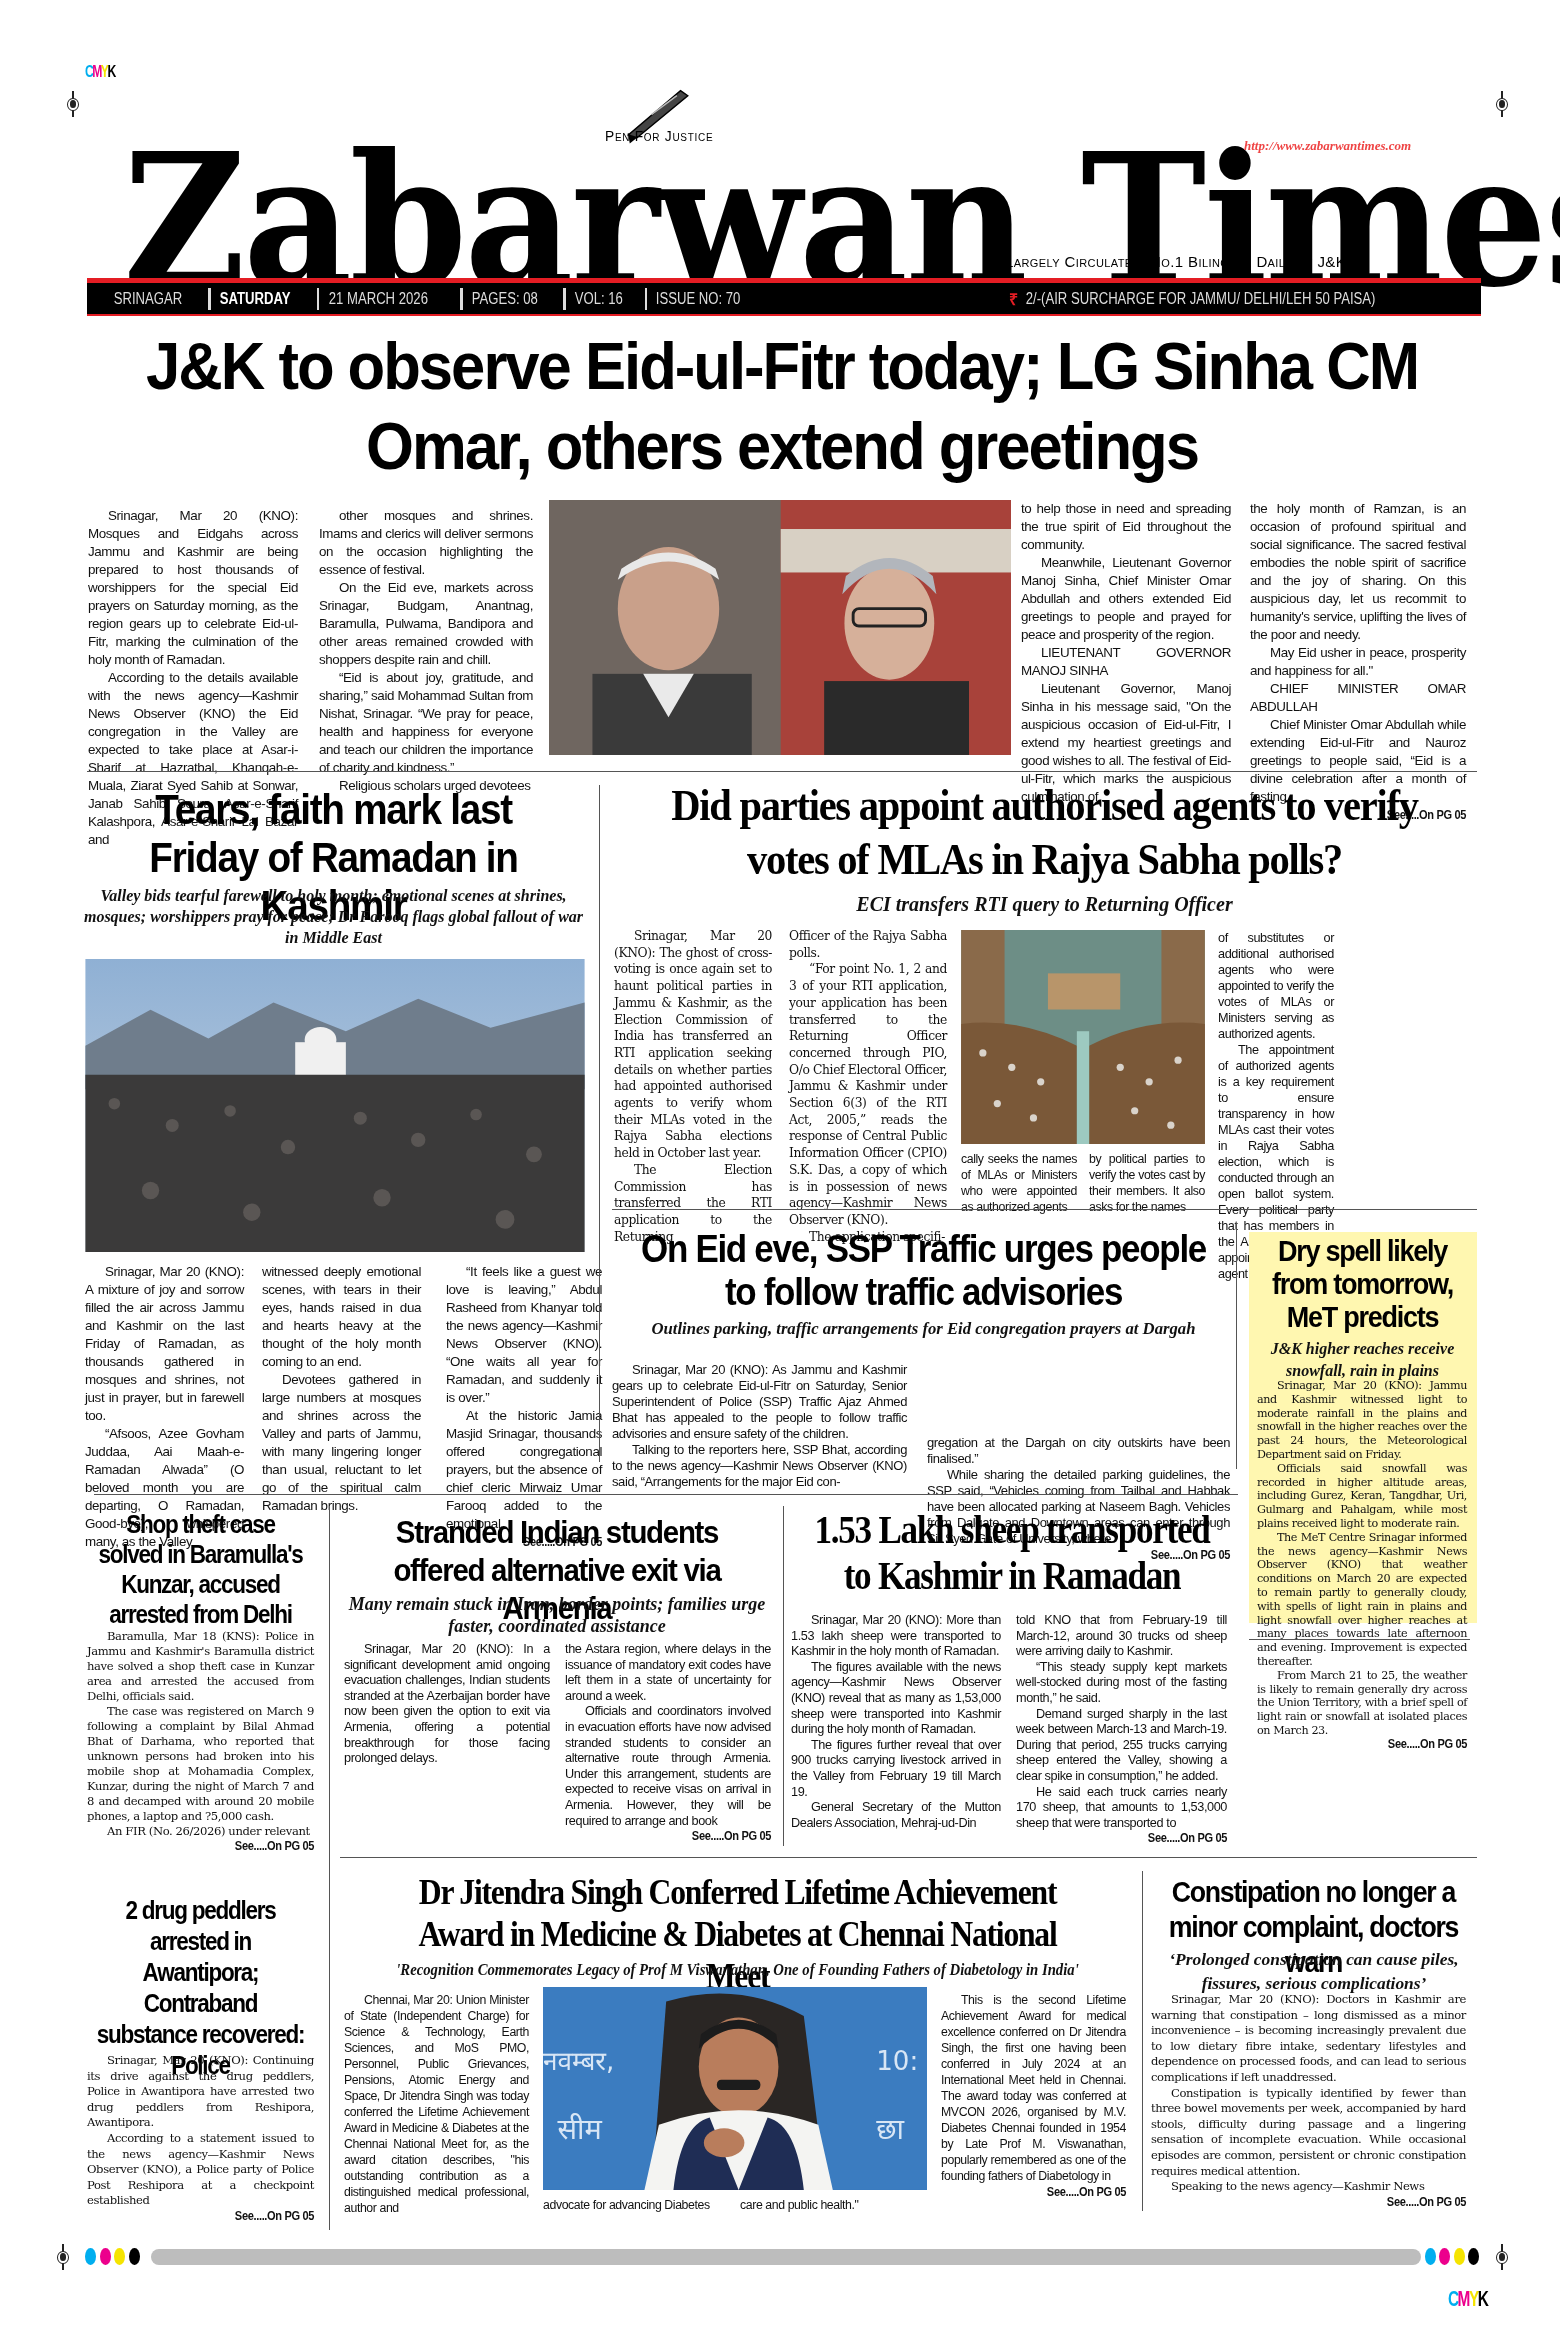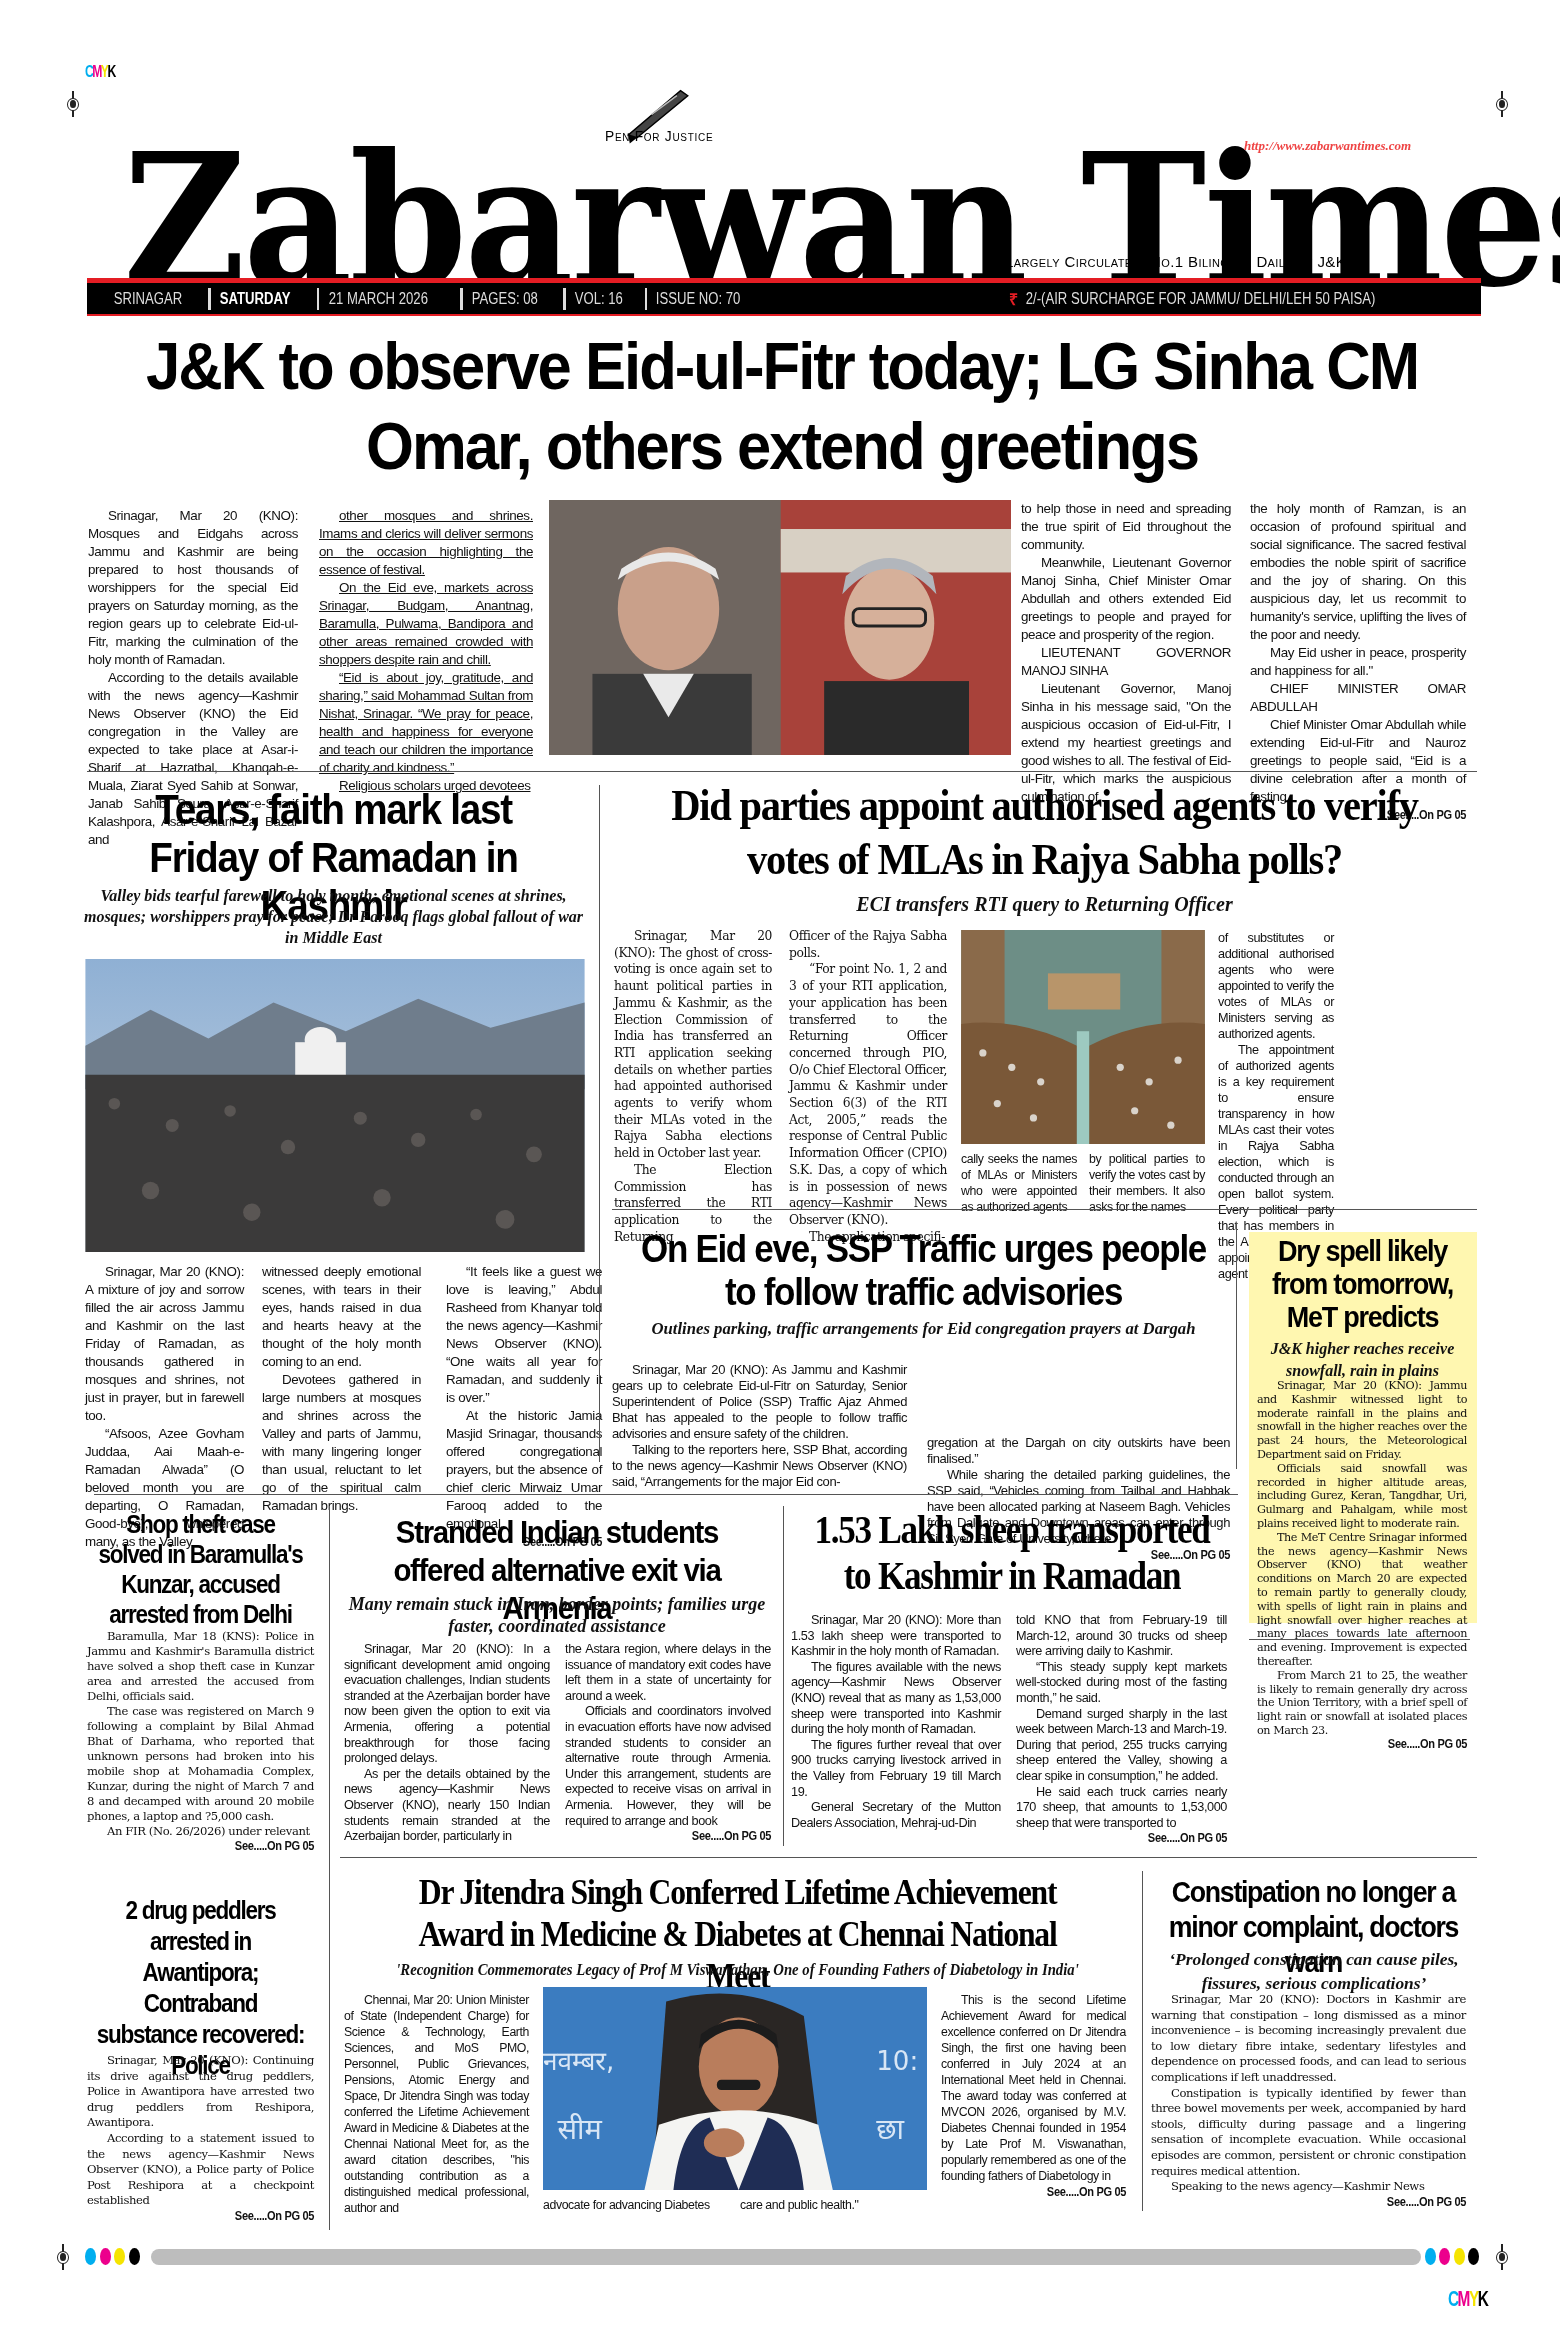--- a/index.html
+++ b/index.html
@@ -98,21 +98,21 @@
 
 <div class="lead-head">
   <div>J&amp;K to observe Eid-ul-Fitr today; LG Sinha CM</div>
   <div>Omar, others extend greetings</div>
 </div>
 
 <div class="col" style="left:88px; top:507px; width:210px;">
   <p>Srinagar, Mar 20 (KNO): Mosques and Eidgahs across Jammu and Kashmir are being prepared to host thousands of worshippers for the special Eid prayers on Saturday morning, as the region gears up to celebrate Eid-ul-Fitr, marking the culmination of the holy month of Ramadan.</p>
   <p>According to the details available with the news agency—Kashmir News Observer (KNO) the Eid congregation in the Valley are expected to take place at Asar-i-Sharif at Hazratbal, Khanqah-e-Muala, Ziarat Syed Sahib at Sonwar, Janab Sahib Soura, Asar-e-Sharif Kalashpora, Asar-e-Sharif Lal Bazar and</p>
 </div>
-<div class="col" style="left:319px; top:507px; width:214px;text-decoration:underline;">
+<div class="col" style="left:319px; top:507px; width:214px;">
   <p>other mosques and shrines. Imams and clerics will deliver sermons on the occasion highlighting the essence of festival.</p>
   <p>On the Eid eve, markets across Srinagar, Budgam, Anantnag, Baramulla, Pulwama, Bandipora and other areas remained crowded with shoppers despite rain and chill.</p>
   <p>“Eid is about joy, gratitude, and sharing,” said Mohammad Sultan from Nishat, Srinagar. “We pray for peace, health and happiness for everyone and teach our children the importance of charity and kindness.”</p>
   <p>Religious scholars urged devotees</p>
 </div>
 
 <div class="photo" style="left:549px; top:500px; width:462px; height:255px; background:#7a6a5e;">
   <svg width="462" height="255" viewBox="0 0 638 352">
     <rect x="0" y="0" width="320" height="352" fill="#6f6660"></rect>
     <rect x="320" y="0" width="318" height="352" fill="#a8423a"></rect>
@@ -275,21 +275,20 @@
   <p>The case was registered on March 9 following a complaint by Bilal Ahmad Bhat of Darhama, who reported that unknown persons had broken into his mobile shop at Mohamadia Complex, Kunzar, during the night of March 7 and 8 and decamped with around 20 mobile phones, a laptop and ?5,000 cash.</p>
   <p>An FIR (No. 26/2026) under relevant</p>
   <span class="see-more">See.....On PG 05</span>
 </div>
 <div class="vline" style="left:329px; top:1506px; height:724px;"></div>
 
 <div class="h2" style="left:340px; top:1513px; width:434px; font-size:32px; line-height:38px; transform:scaleX(0.92);">Stranded Indian students offered alternative exit via Armenia</div>
 <div class="deck" style="left:340px; top:1593px; width:434px; font-size:18px; line-height:22px;">Many remain stuck in Iran, border points; families urge faster, coordinated assistance</div>
 <div class="col" style="left:344px; top:1642px; width:206px; font-size:12.7px; line-height:15.6px;">
   <p>Srinagar, Mar 20 (KNO): In a significant development amid ongoing evacuation challenges, Indian students stranded at the Azerbaijan border have now been given the option to exit via Armenia, offering a potential breakthrough for those facing prolonged delays.</p>
-  <p>As per the details obtained by the news agency—Kashmir News Observer (KNO), nearly 150 Indian students remain stranded at the Azerbaijan border, particularly in</p>
 </div>
 <div class="col" style="left:565px; top:1642px; width:206px; font-size:12.7px; line-height:15.6px;">
   <p class="noindent">the Astara region, where delays in the issuance of mandatory exit codes have left them in a state of uncertainty for around a week.</p>
   <p>Officials and coordinators involved in evacuation efforts have now advised stranded students to consider an alternative route through Armenia. Under this arrangement, students are expected to receive visas on arrival in Armenia. However, they will be required to arrange and book</p>
   <span class="see-more">See.....On PG 05</span>
 </div>
 <div class="vline" style="left:783px; top:1506px; height:340px;"></div>
 
 <div class="h2 condensed" style="left:791px; top:1507px; width:442px; font-size:39px; line-height:46px; transform:scaleX(0.9);">1.53 Lakh sheep transported to Kashmir in Ramadan</div>
 <div class="col" style="left:791px; top:1613px; width:210px; font-size:12.7px; line-height:15.6px;">

